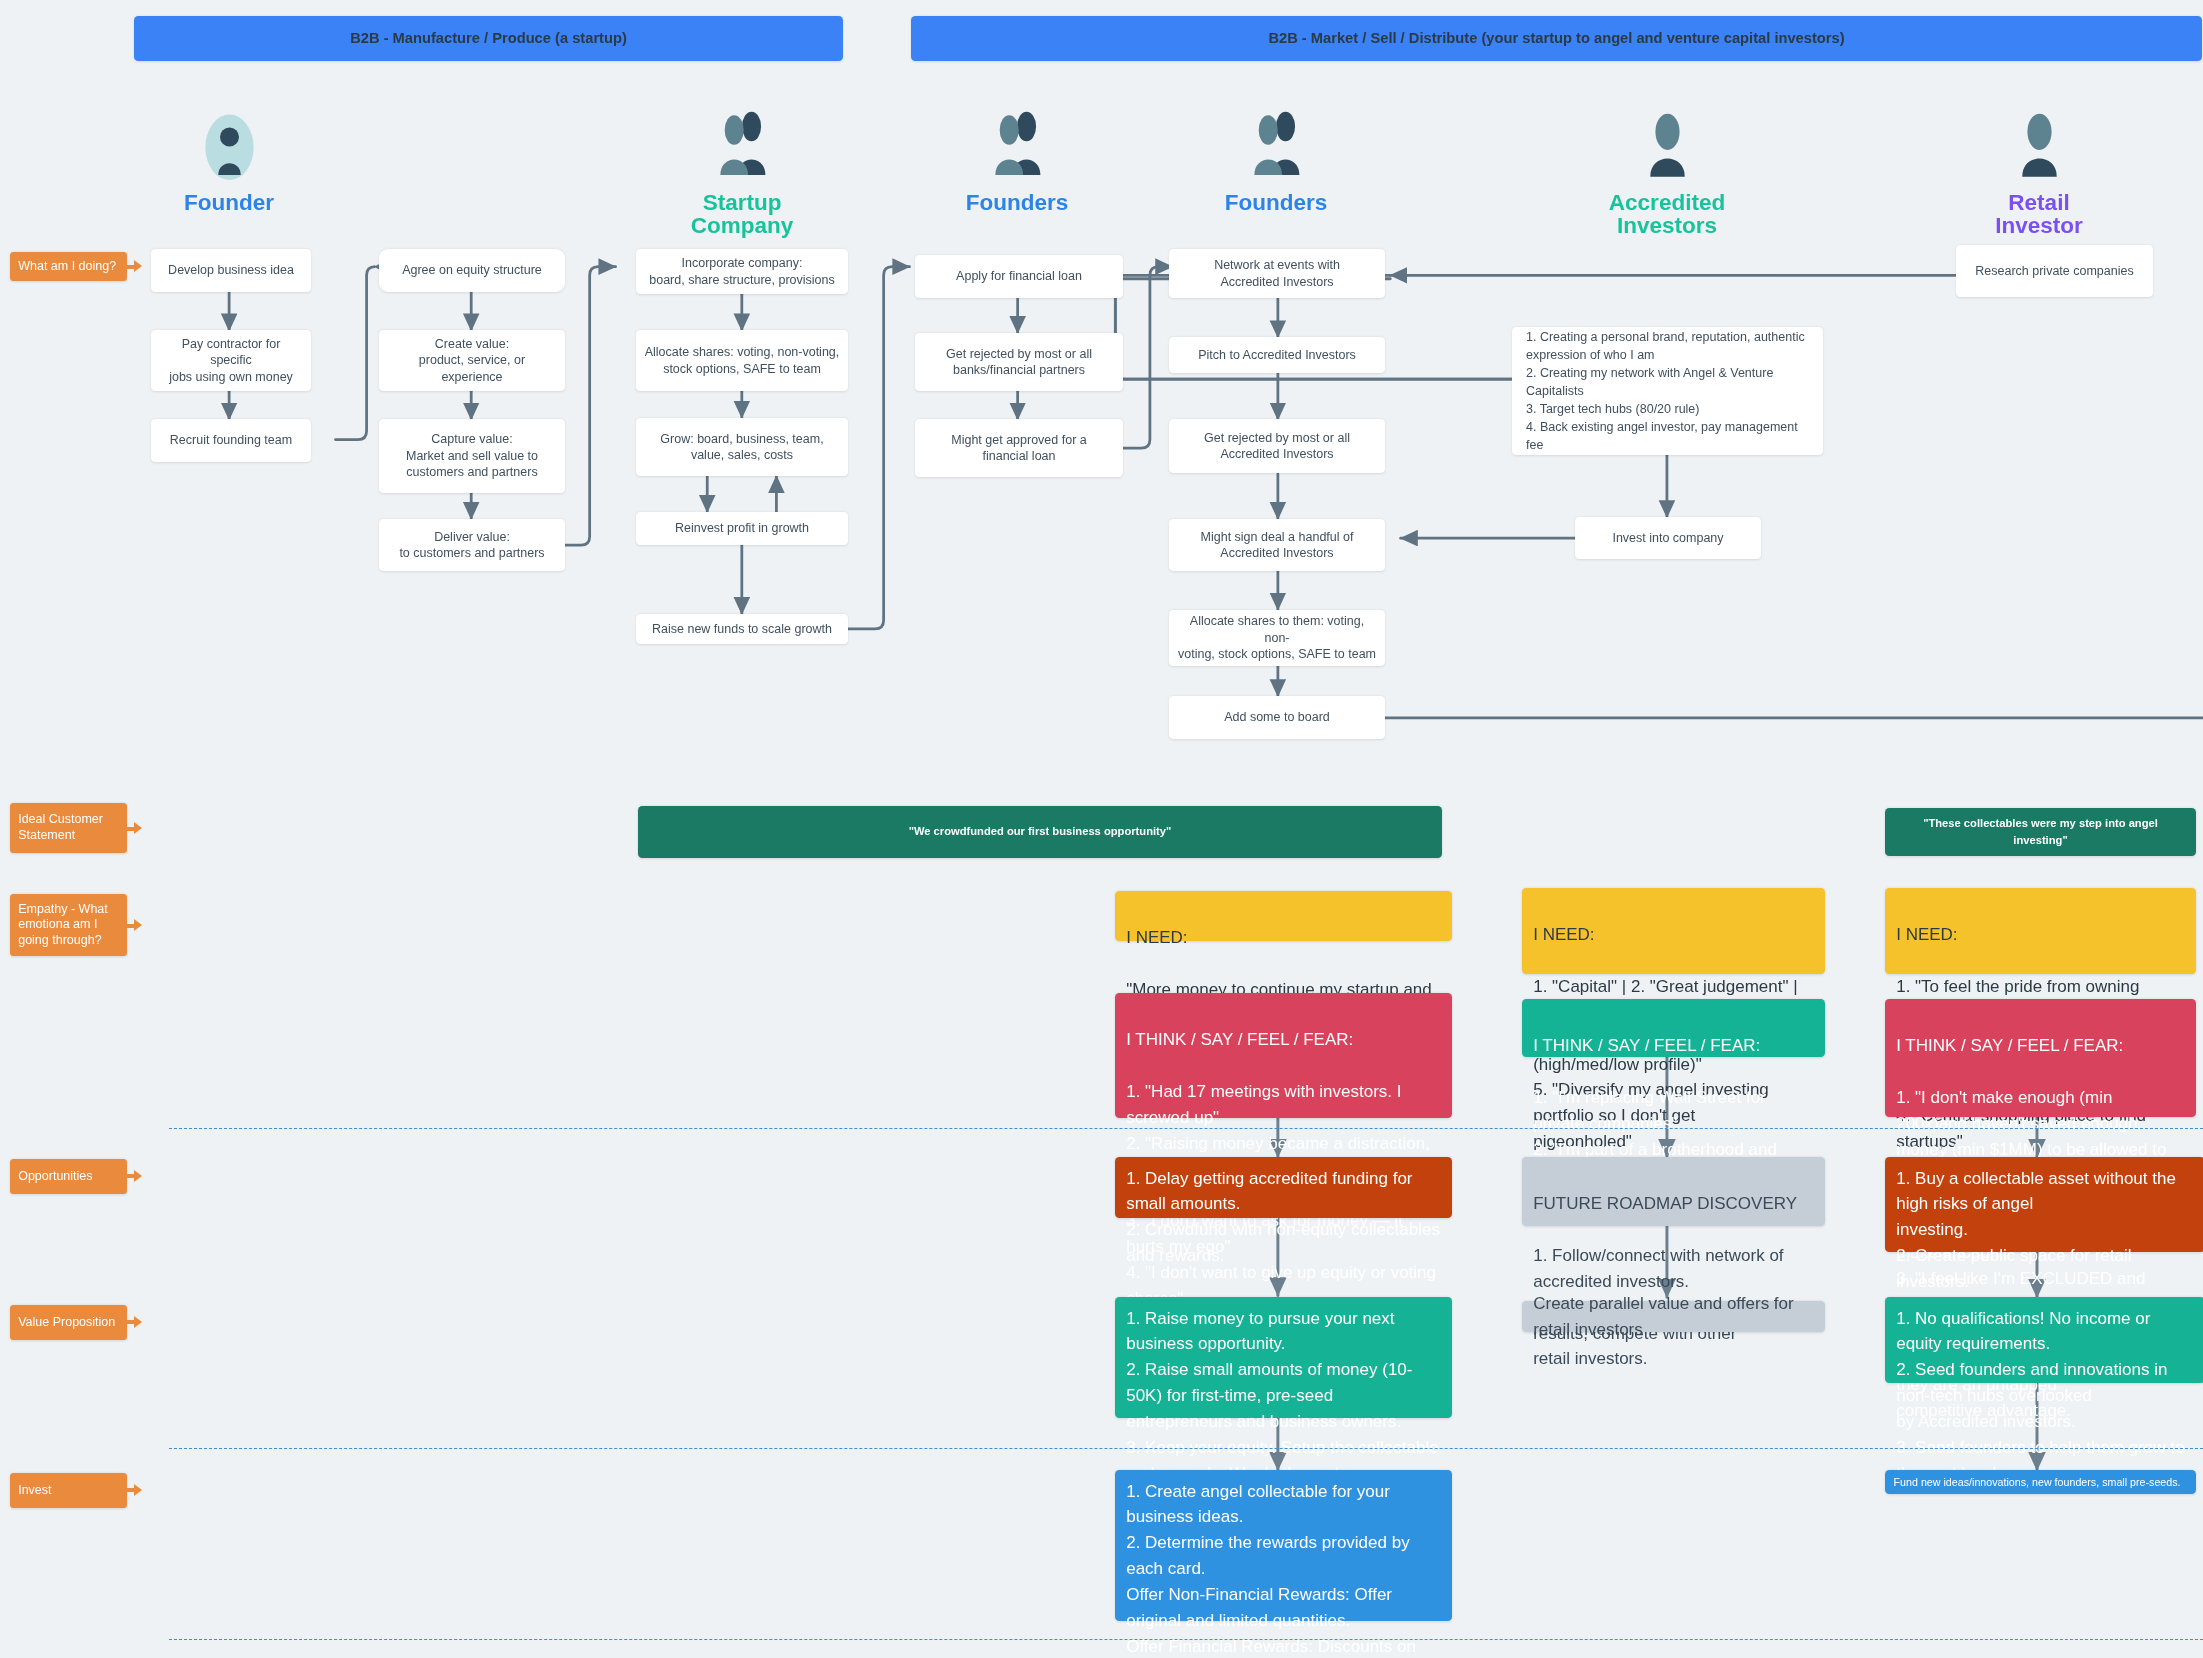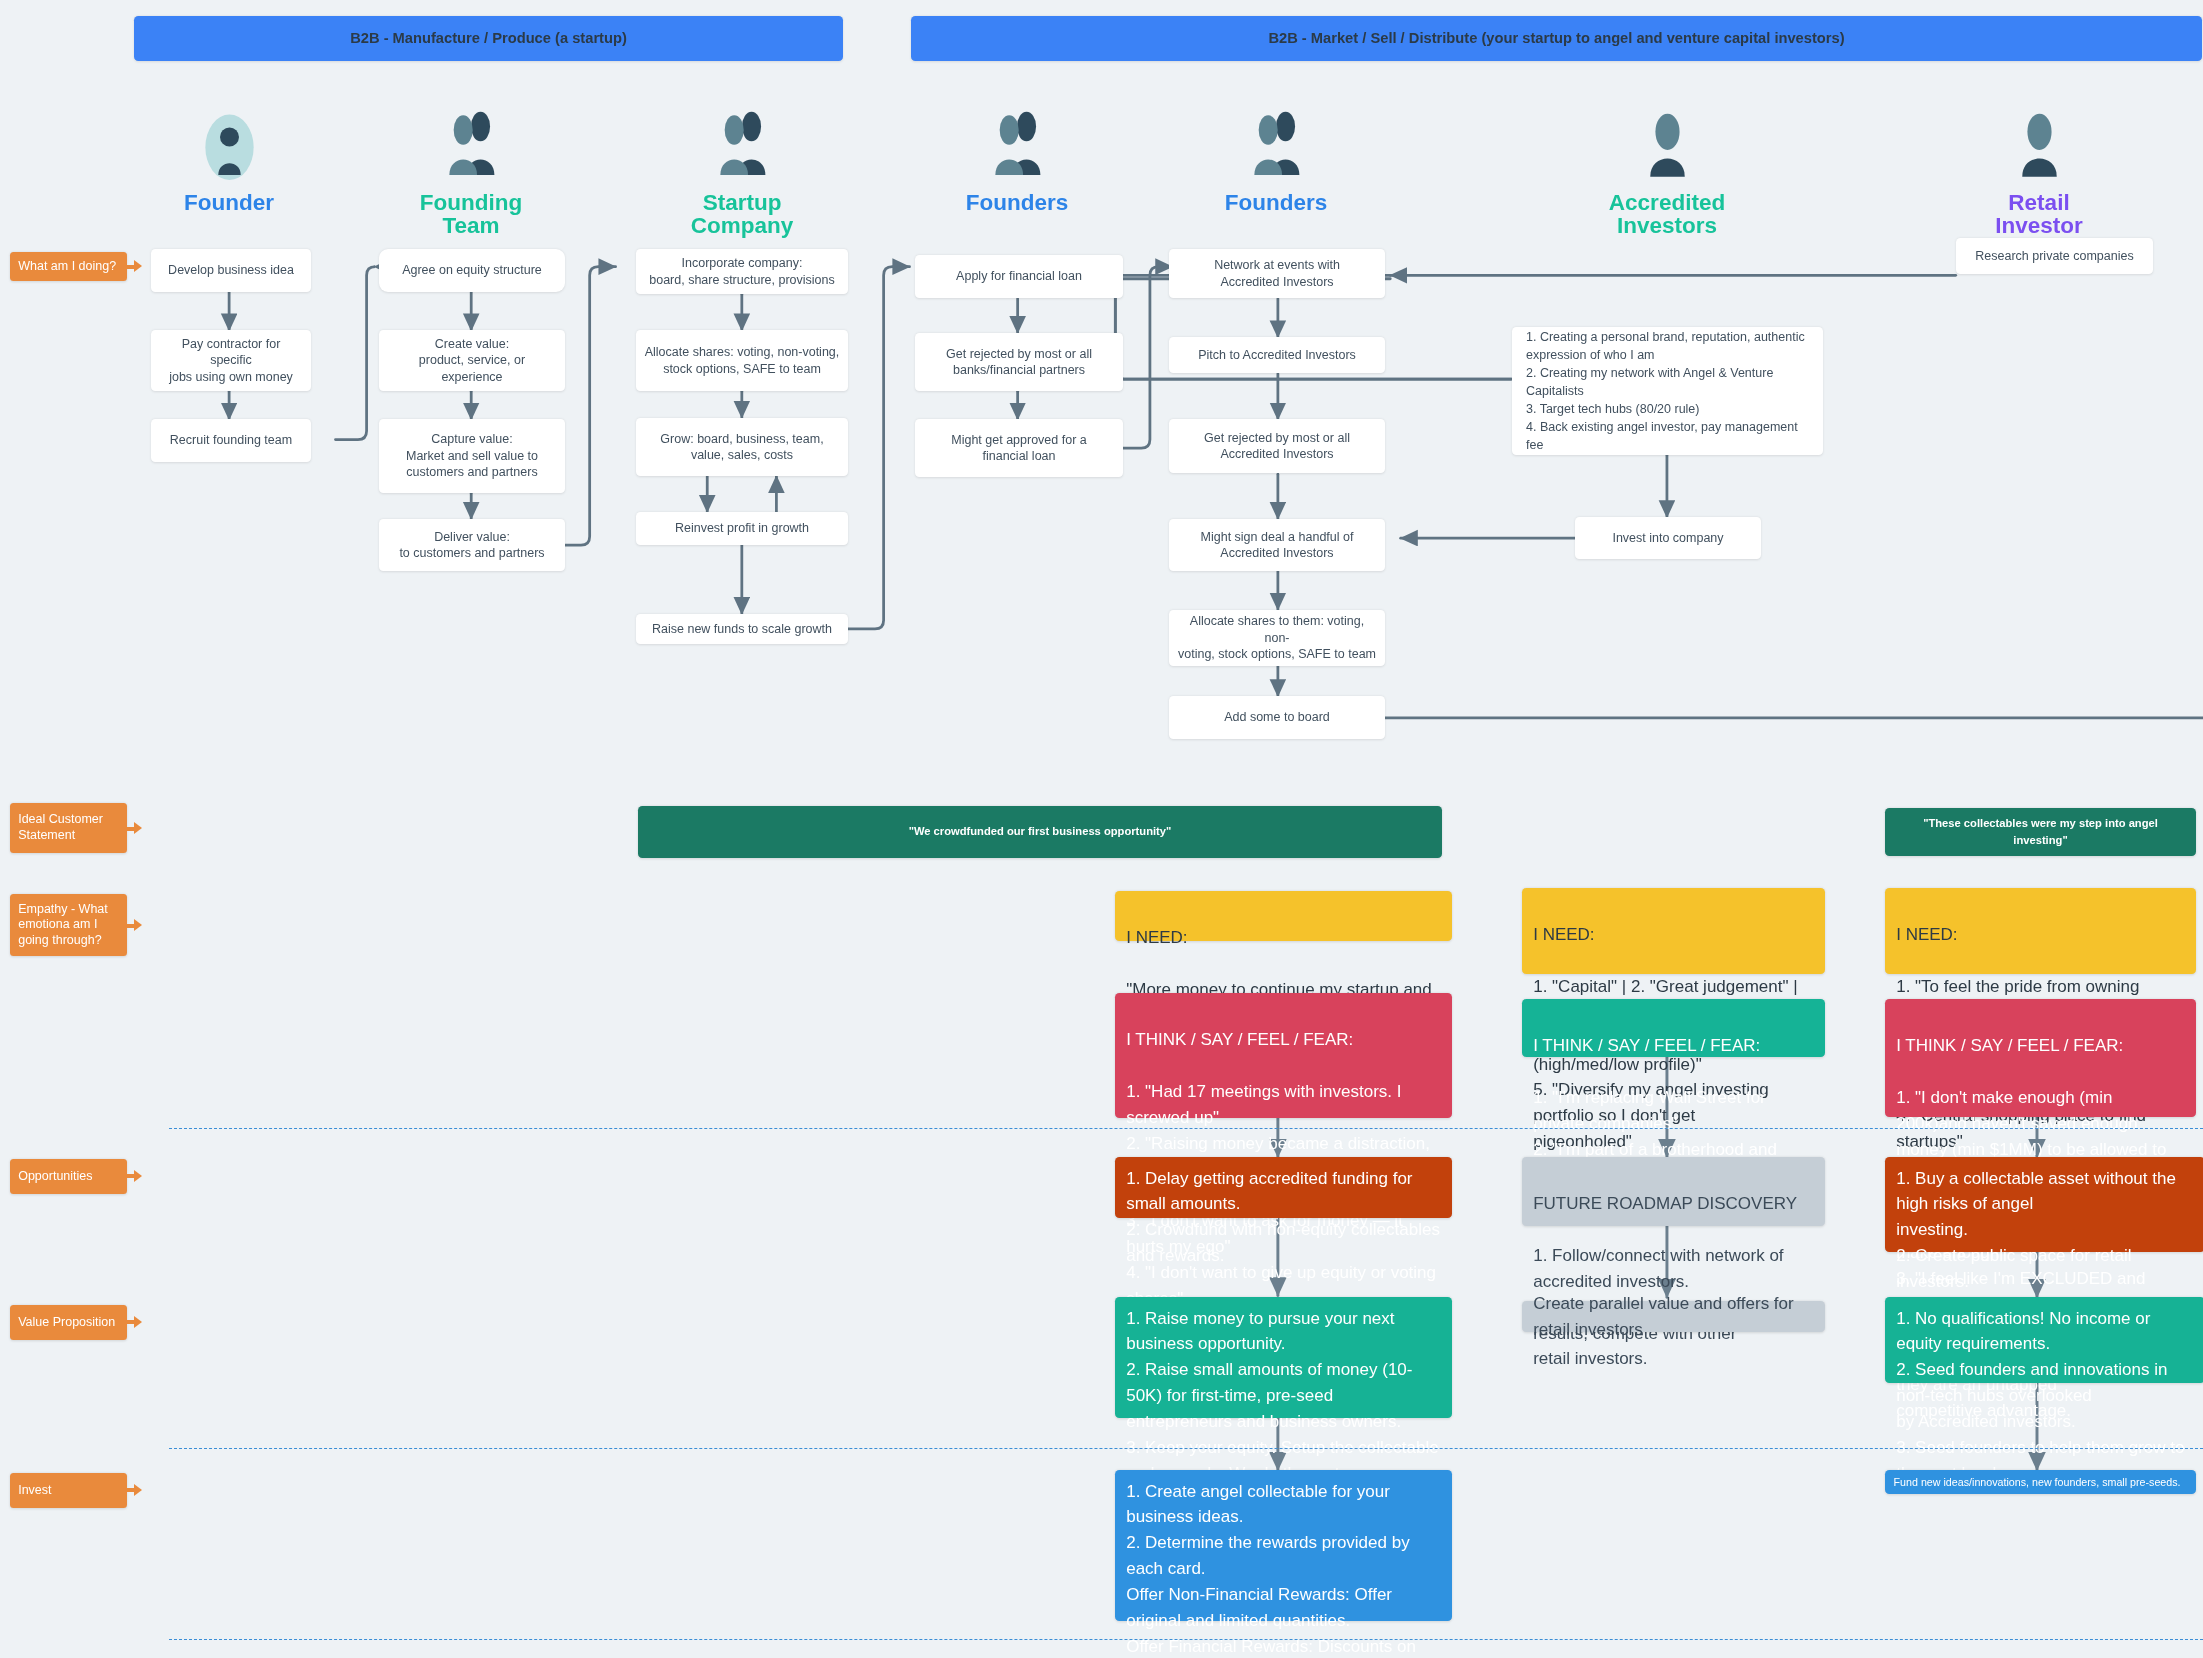--- a/index.html
+++ b/index.html
@@ -188,32 +188,20 @@
     <div class="glyph">
       <svg width="69" height="78" viewBox="0 0 80 90">
         <ellipse cx="40" cy="50" rx="28" ry="38" fill="#b9dde0"></ellipse>
         <circle cx="40" cy="38" r="11" fill="#2e4a5c"></circle>
         <path d="M27,82 C27,64 53,64 53,82 Z" fill="#2e4a5c"></path>
       </svg>
     </div>
     <div class="pname" style="color:#2d84e8; white-space:pre-line;">Founder</div>
   </div>
 
-  <div class="persona" style="left:376px; top:104px;">
-    <div class="glyph">
-      <svg width="78" height="78" viewBox="0 0 90 90">
-        <ellipse cx="56" cy="26" rx="11" ry="17" fill="#2e4a5c"></ellipse>
-        <path d="M40,82 C40,58 72,58 72,82 Z" fill="#2e4a5c"></path>
-        <ellipse cx="36" cy="30" rx="11" ry="17" fill="#5d8391"></ellipse>
-        <path d="M20,82 C20,58 52,58 52,82 Z" fill="#5d8391"></path>
-      </svg>
-    </div>
-    <div class="pname" style="color:#17c39a; white-space:pre-line;">Founding
-Team</div>
-  </div>
 
   <div class="persona" style="left:647px; top:104px;">
     <div class="glyph">
       <svg width="78" height="78" viewBox="0 0 90 90">
         <ellipse cx="56" cy="26" rx="11" ry="17" fill="#2e4a5c"></ellipse>
         <path d="M40,82 C40,58 72,58 72,82 Z" fill="#2e4a5c"></path>
         <ellipse cx="36" cy="30" rx="11" ry="17" fill="#5d8391"></ellipse>
         <path d="M20,82 C20,58 52,58 52,82 Z" fill="#5d8391"></path>
       </svg>
     </div>
@@ -346,21 +334,21 @@
 voting, stock options, SAFE to team</div>
   <div class="fbox" style="left:1169px; top:696px; width:216px; height:43px;">Add some to board</div>
 
   <div class="fbox left" style="left:1512px; top:327px; width:311px; height:128px;">1. Creating a personal brand, reputation, authentic
 expression of who I am
 2. Creating my network with Angel &amp; Venture Capitalists
 3. Target tech hubs (80/20 rule)
 4. Back existing angel investor, pay management fee</div>
   <div class="fbox" style="left:1575px; top:517px; width:186px; height:42px;">Invest into company</div>
 
-  <div class="fbox" style="left:1956px; top:238px; width:197px; height:36px;">Research private companies</div>
+  <div class="fbox" style="left:1956px; top:245px; width:197px; height:52px;">Research private companies</div>
 
   <div class="card ics" style="left:638px; top:806px; width:804px; height:52px;">"We crowdfunded our first business opportunity"</div>
   <div class="card ics" style="left:1885px; top:808px; width:311px; height:48px;">"These collectables were my step into angel investing"</div>
 
   <div class="card need" style="left:1115px; top:891px; width:337px; height:50px;">
     <div>I NEED:</div>
     <div>"More money to continue my startup and grow faster"</div>
   </div>
 
   <div class="card need" style="left:1522px; top:888px; width:303px; height:86px;">

